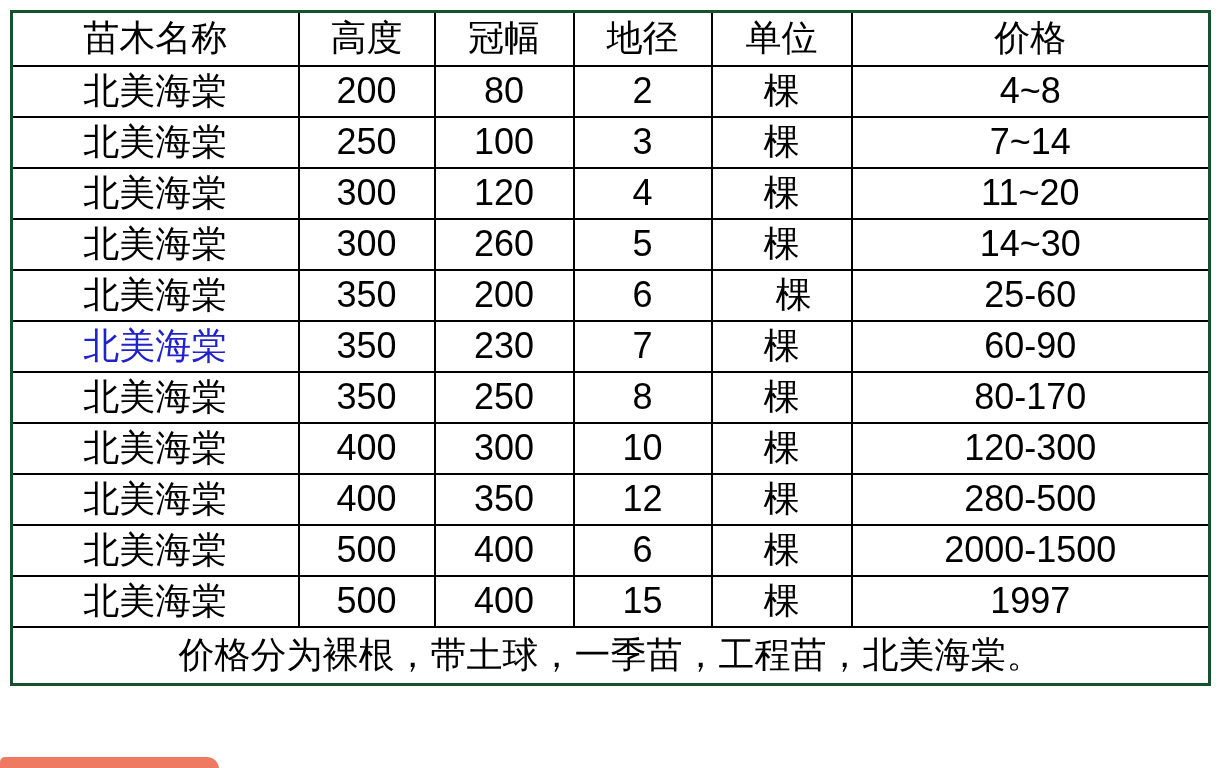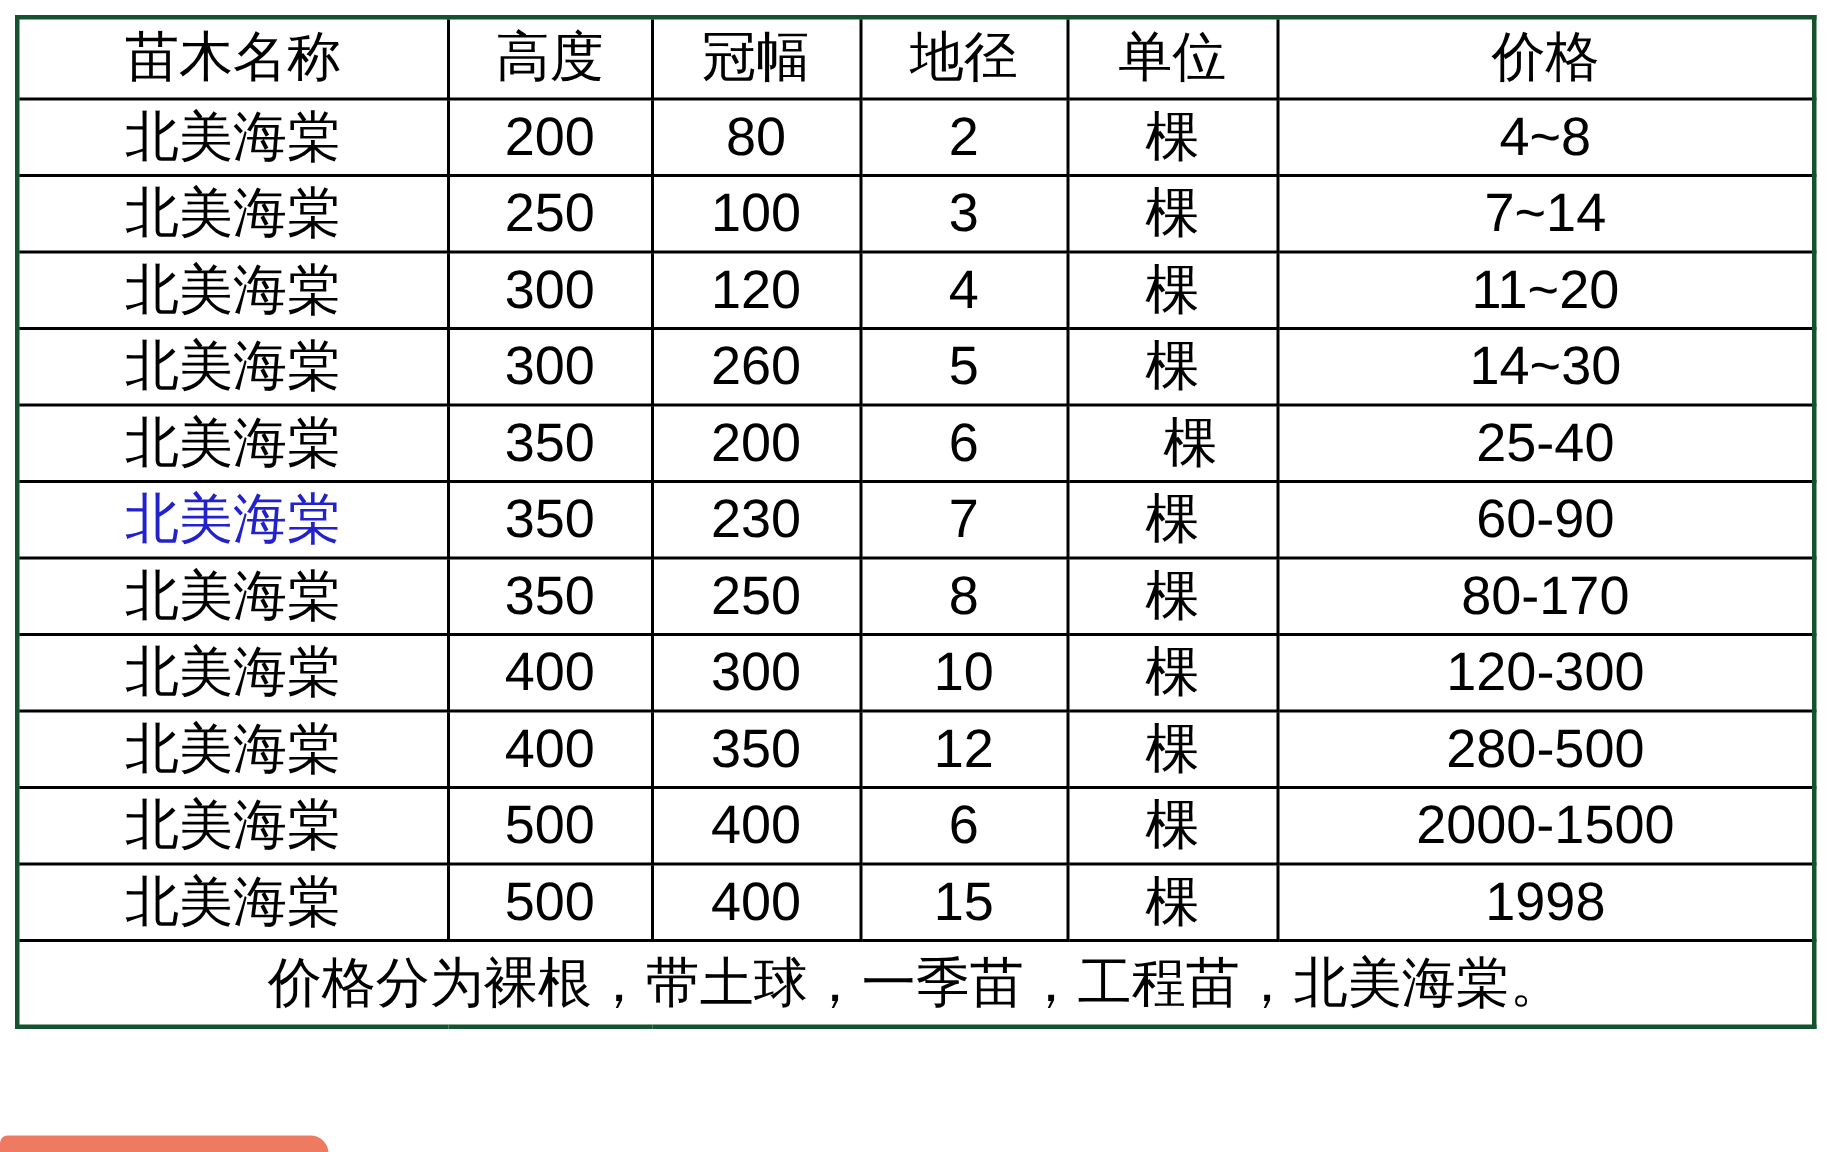--- a/index.html
+++ b/index.html
@@ -104,21 +104,21 @@
         <td>5</td>
         <td>棵</td>
         <td>14~30</td>
       </tr>
       <tr>
         <td>北美海棠</td>
         <td>350</td>
         <td>200</td>
         <td>6</td>
         <td class="indent">棵</td>
-        <td>25-40</td>
+        <td>25-60</td>
       </tr>
       <tr>
         <td class="link" style="color: rgb(34, 34, 204);">北美海棠</td>
         <td>350</td>
         <td>230</td>
         <td>7</td>
         <td>棵</td>
         <td>60-90</td>
       </tr>
       <tr>
@@ -152,21 +152,21 @@
         <td>6</td>
         <td>棵</td>
         <td>2000-1500</td>
       </tr>
       <tr>
         <td>北美海棠</td>
         <td>500</td>
         <td>400</td>
         <td>15</td>
         <td>棵</td>
-        <td>1998</td>
+        <td>1997</td>
       </tr>
     </tbody>
   <tfoot>
     <tr>
       <td colspan="6">价格分为裸根，带土球，一季苗，工程苗，北美海棠。</td>
     </tr>
   </tfoot>
 </table>
 
 <div class="bottom-bar" style="background: rgb(238, 122, 97);"></div>

